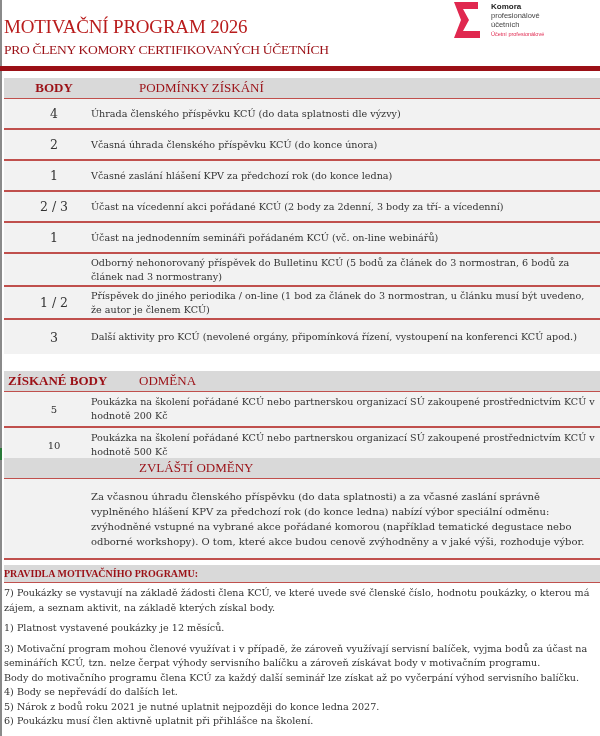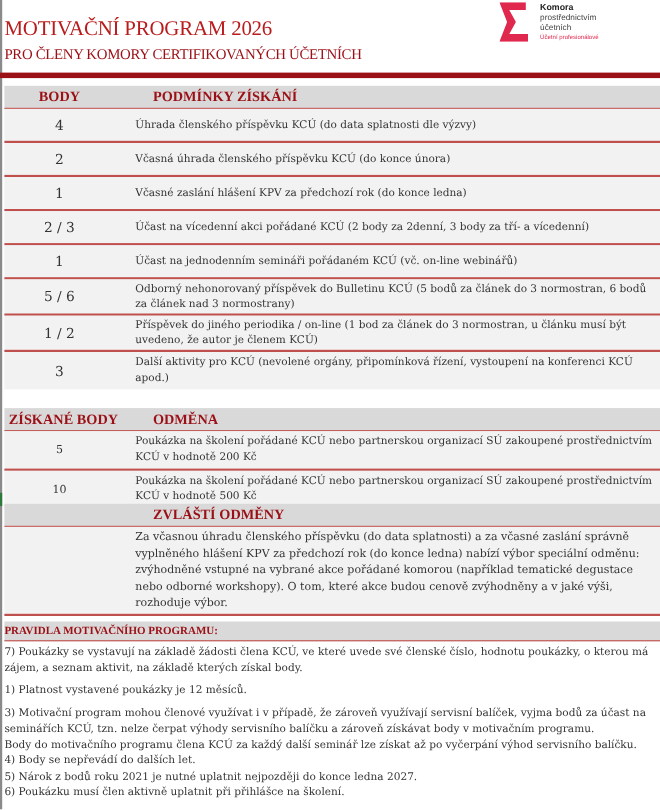--- a/index.html
+++ b/index.html
@@ -14,24 +14,24 @@
   .logo-mark { position: absolute; left: 0; top: 0; width: 28px; height: 36px; }
   .logo-text { position: absolute; left: 37px; top: 0; font-family: "Liberation Sans", sans-serif; line-height: 9px; }
   .logo-text .l1 { font-size: 8px; font-weight: bold; color: #222; display: block; }
   .logo-text .l2 { font-size: 7.5px; color: #444; display: block; }
   .logo-text .l3 { font-size: 5.5px; color: #e0284f; display: block; margin-top: 1px; }
   .redbar { position: absolute; left: 0; top: 66px; width: 600px; height: 5px; background: #9b1016; }
 
   .section { position: absolute; left: 4px; width: 596px; }
   .sec-head { background: #d9d9d9; height: 20px; position: relative; border-bottom: 1px solid #c0504d; }
   .sec-head .c1 { position: absolute; left: 0; width: 100px; top: 2px; text-align: center; font-family: "Liberation Serif", serif; font-weight: bold; color: #9b1016; font-size: 13px; }
-  .sec-head .c2 { position: absolute; left: 135px; top: 2px; font-family: "Liberation Serif", serif; font-weight: bold; color: #9b1016; font-size: 13px; }
+  .sec-head .c2 { position: absolute; left: 135px; top: 2px; font-family: "Liberation Serif", serif; font-weight: normal; color: #9b1016; font-size: 13px; }
   .row { background: #f2f2f2; position: relative; border-bottom: 2px solid #c0504d; }
   .row .pts { position: absolute; left: 0; width: 100px; top: 0; bottom: 0; display: flex; align-items: center; justify-content: center; font-size: 12.5px; color: #333; }
-  .row .desc { margin-left: 119px; padding-right: 4px; font-size: 9.6px; line-height: 14px; color: #333; display: flex; align-items: center; }
+  .row .desc { margin-left: 87px; padding-right: 4px; font-size: 9.6px; line-height: 14px; color: #333; display: flex; align-items: center; }
 
   .rules-head { position: absolute; left: 4px; top: 565px; width: 596px; height: 17px; background: #d9d9d9; border-bottom: 1px solid #c0504d; font-family: "Liberation Serif", serif; font-weight: bold; font-size: 10px; color: #9b1016; line-height: 17px; }
   .rules { position: absolute; left: 4px; top: 586px; width: 590px; font-size: 9.6px; line-height: 14.5px; color: #333; }
   .rules p { margin: 0; }
   .rules .gap { margin-top: 6px; }
 </style>
 </head>
 <body>
 
 <div class="leftbar">
@@ -40,21 +40,21 @@
 
 <div class="header">
   <div class="title">MOTIVAČNÍ PROGRAM 2026</div>
   <div class="subtitle">PRO ČLENY KOMORY CERTIFIKOVANÝCH ÚČETNÍCH</div>
   <div class="logo">
     <svg class="logo-mark" viewBox="0 0 28 36">
       <polygon points="0,0 24,0 24,7 9,7 15,18 9,29 26,29 26,36 0,36 7,18" fill="#e0284f"></polygon>
     </svg>
     <div class="logo-text">
       <span class="l1">Komora</span>
-      <span class="l2">prostřednictvím</span>
+      <span class="l2">profesionálové</span>
       <span class="l2">účetních</span>
       <span class="l3">Účetní profesionálové</span>
     </div>
   </div>
 </div>
 <div class="redbar"></div>
 
 <div class="section" style="top:78px;">
   <div class="sec-head">
     <span class="c1">BODY</span>
@@ -74,21 +74,20 @@
   </div>
   <div class="row" style="height:29px;">
     <div class="pts">2 / 3</div>
     <div class="desc" style="height:29px;">Účast na vícedenní akci pořádané KCÚ (2 body za 2denní, 3 body za tří- a vícedenní)</div>
   </div>
   <div class="row" style="height:29px;">
     <div class="pts">1</div>
     <div class="desc" style="height:29px;">Účast na jednodenním semináři pořádaném KCÚ  (vč. on-line webinářů)</div>
   </div>
   <div class="row" style="height:31px;">
-    <div class="pts">5 / 6</div>
     <div class="desc" style="height:31px;">Odborný nehonorovaný příspěvek do Bulletinu KCÚ (5 bodů za článek do 3 normostran, 6 bodů za článek nad 3 normostrany)</div>
   </div>
   <div class="row" style="height:31px;">
     <div class="pts">1 / 2</div>
     <div class="desc" style="height:31px;">Příspěvek do jiného periodika / on-line  (1 bod za článek do 3 normostran, u článku musí být uvedeno, že autor je členem KCÚ)</div>
   </div>
   <div class="row" style="height:34px; border-bottom:none;">
     <div class="pts">3</div>
     <div class="desc" style="height:34px;">Další aktivity pro KCÚ (nevolené orgány, připomínková řízení, vystoupení na konferenci KCÚ apod.)</div>
   </div>

